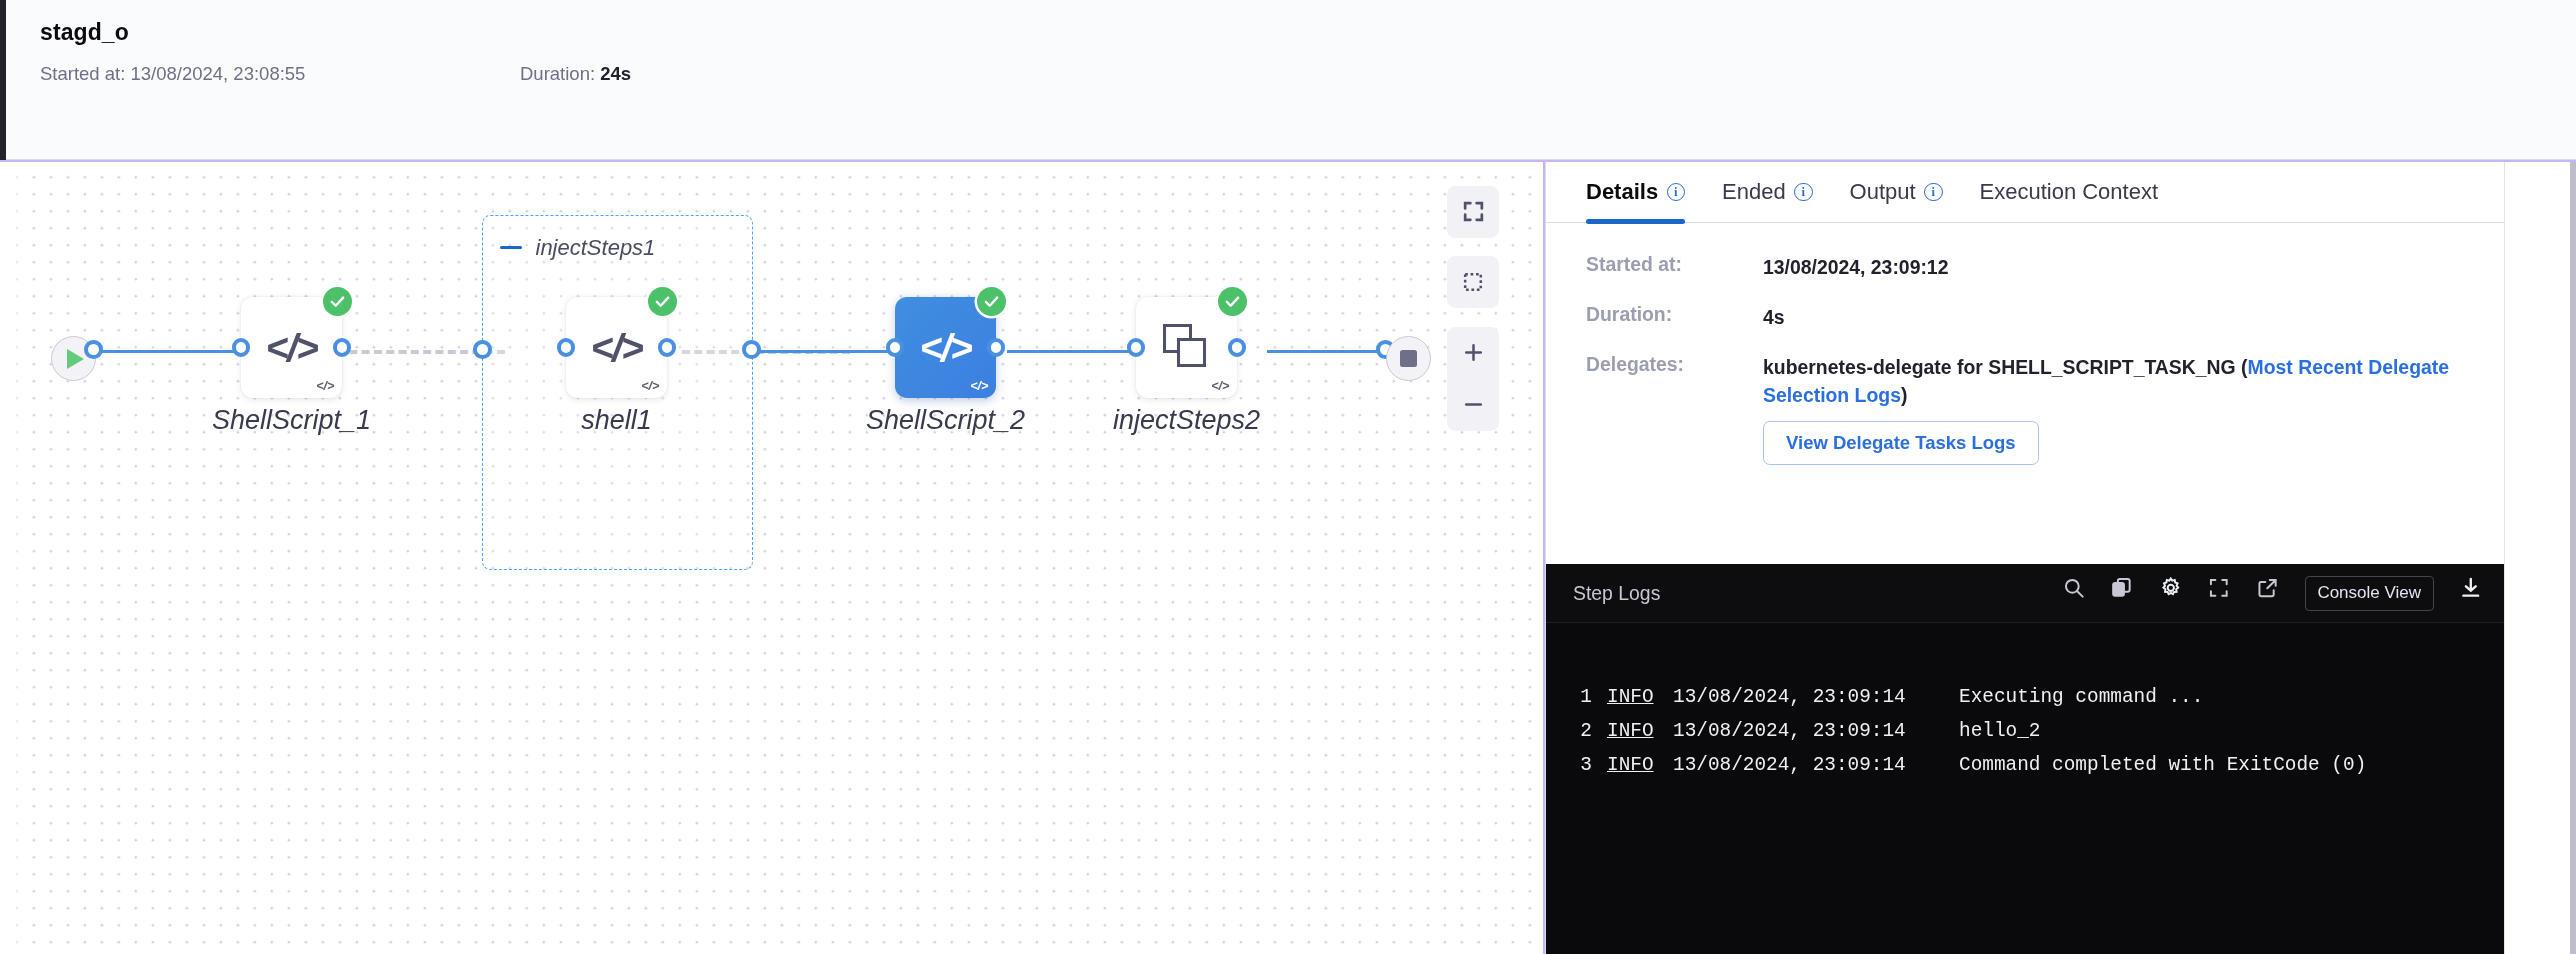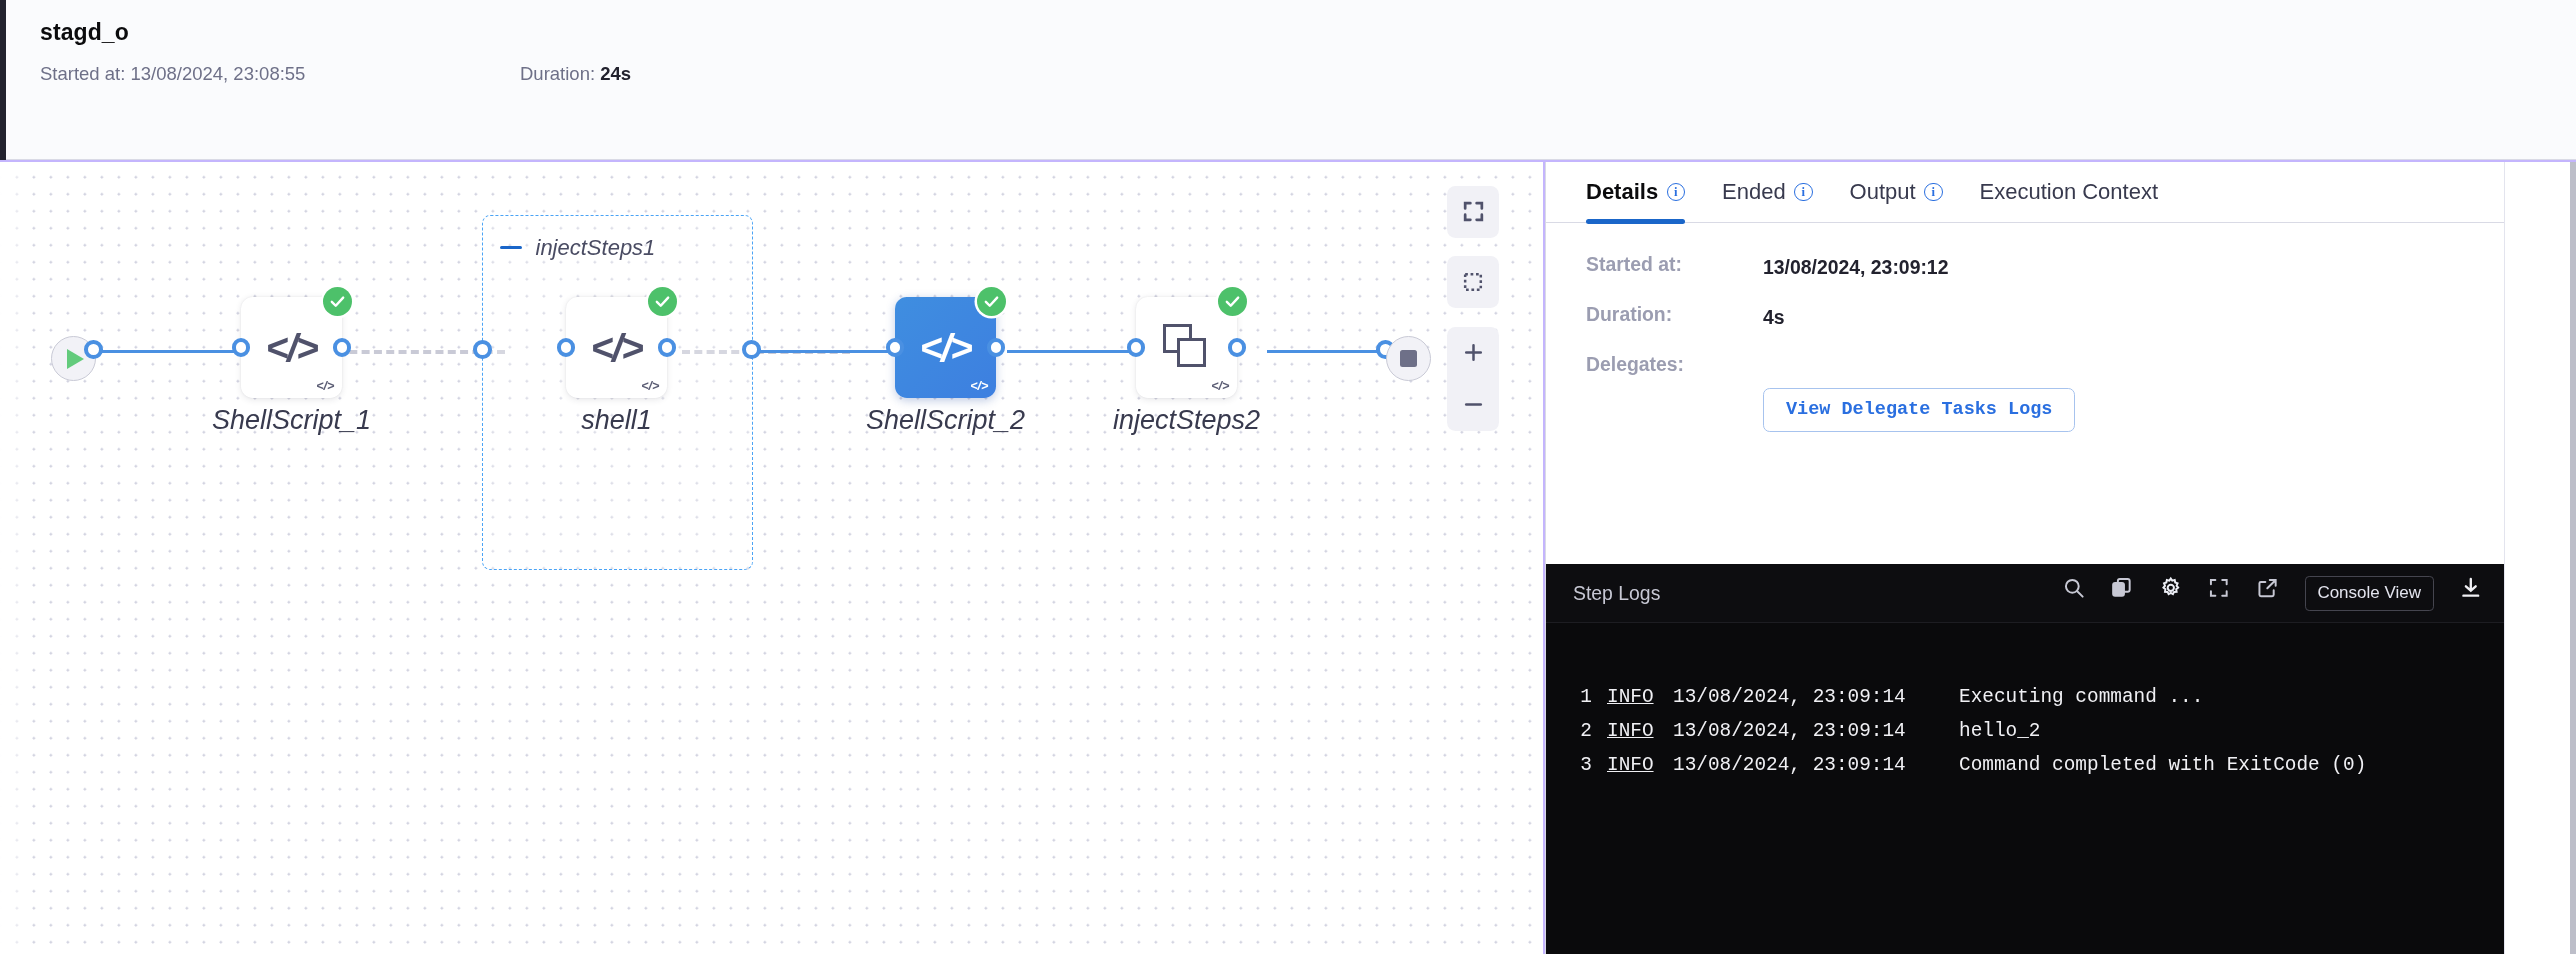--- a/index.html
+++ b/index.html
@@ -115,21 +115,21 @@
   .info-icon { width:18.5px; height:18.5px; border:1.7px solid #2a6fe0; border-radius:50%; color:#2a6fe0; font-size:12.6px; font-weight:700; display:flex; align-items:center; justify-content:center; line-height:1; font-family:"Liberation Serif",serif; }
 
   #details { position:absolute; left:0; top:61px; width:960px; padding:30px 40px 0 40px; }
   .row { display:flex; margin-bottom:22px; }
   .row-key { width:177px; flex:none; font-size:19.4px; color:#9b9db1; font-weight:700; }
   .row-val { font-size:19.4px; color:#22222e; font-weight:700; line-height:1.45; }
   .row-val a { color:#2a6fe0; text-decoration:none; font-weight:700; }
   #delegate-btn {
     margin-top:6.7px; margin-left:177px; display:inline-flex; align-items:center; justify-content:center;
     height:44px; padding:0 22px; border:1.7px solid #a7c3ee; border-radius:6.7px; background:#fff;
-    color:#2a6fe0; font-size:18.5px; font-weight:700; font-family:Liberation Mono, monospace; cursor:pointer;
+    color:#2a6fe0; font-size:18.5px; font-weight:700; font-family:Liberation Sans, sans-serif; cursor:pointer;
   }
 
   
   #logs { position:absolute; left:0; top:402px; width:960px; height:391px; background:#0a0a0c; }
   #logs-bar { position:relative; height:59px; background:#0d0d10; border-bottom:1.7px solid #1d1d22; display:flex; align-items:center; }
   #logs-title { position:absolute; left:27px; font-size:19.4px; color:#c7c8d4; }
   #logs-actions { position:absolute; right:23.6px; display:flex; gap:25px; }
   #logs-actions svg { width:23.6px; height:23.6px; display:block; }
   #console-view-btn { height:35px; padding:0 11.8px; border:1.7px solid #45454f; border-radius:4.2px; color:#e3e4ee; font-size:17px; display:flex; align-items:center; font-family:"Liberation Sans",sans-serif; background:transparent; cursor:pointer; }
   #log-lines { padding:57px 0 0 0; font-family:"Liberation Mono", monospace; font-size:19.4px; color:#f0f0f4; }
@@ -299,20 +299,21 @@
       <div class="row">
         <div class="row-key">Started at:</div>
         <div class="row-val">13/08/2024, 23:09:12</div>
       </div>
       <div class="row">
         <div class="row-key">Duration:</div>
         <div class="row-val">4s</div>
       </div>
       <div class="row" style="margin-bottom:5px;">
         <div class="row-key">Delegates:</div>
+        <div class="row-val" style="max-width:690px;"><span>kubernetes-delegate for SHELL_SCRIPT_TASK_NG (</span><a href="#">Most Recent Delegate Selection Logs</a><span>)</span></div>
       </div>
       <button id="delegate-btn">View Delegate Tasks Logs</button>
     </div>
 
     <div id="logs">
       <div id="logs-bar">
         <div id="logs-title">Step Logs</div>
         <div id="logs-actions">
           <span>
             <svg viewBox="0 0 24 24" fill="none" stroke="#c7c8d4" stroke-width="2" stroke-linecap="round">

